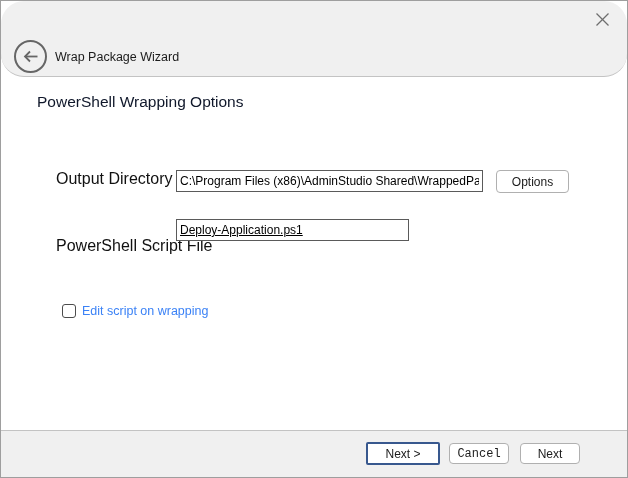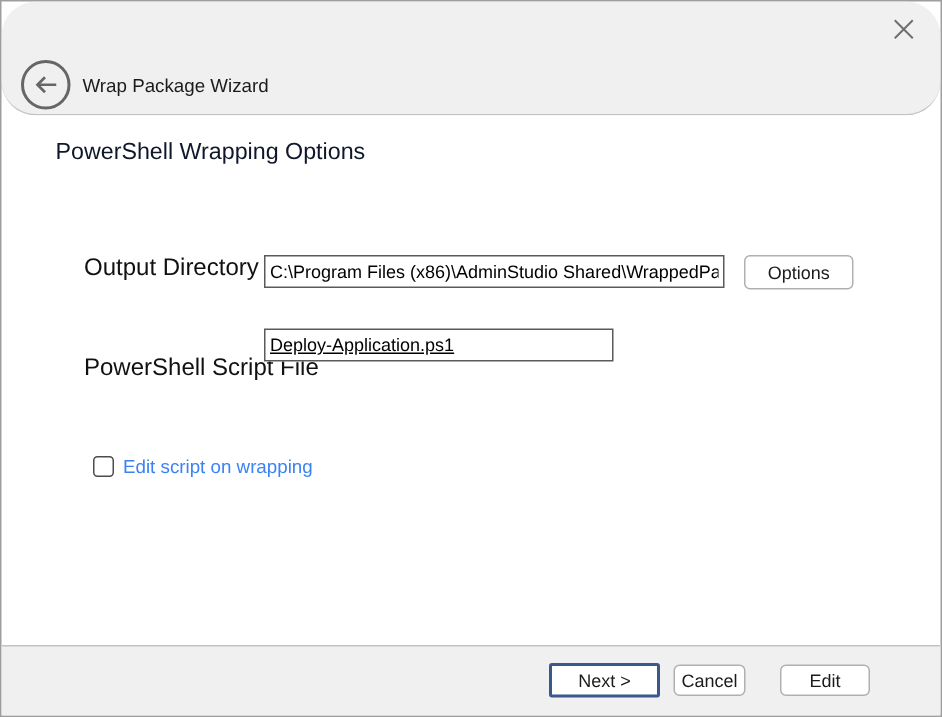--- a/index.html
+++ b/index.html
@@ -101,21 +101,21 @@
   .chrome-footer {
     position: absolute; left: 0; right: 0; bottom: 0;
     height: 47px;
     background: #f0f0f0;
     border-top: 1px solid #c3c3c3;
   }
   .btn-next {
     left: 365px; top: 441px; width: 74px; height: 23px;
     border: 2px solid #38588e; border-radius: 2px; text-align: center;
   }
-  .btn-cancel { left: 448px; top: 442px; width: 48px; height: 21px; }
+  .btn-cancel { left: 448px; top: 442px; width: 60px; height: 21px; font-family: Liberation Mono, monospace; }
   .btn-help   { left: 519px; top: 442px; width: 60px; height: 21px; }
 </style>
 </head>
 <body>
 
 <div class="dialog">
 
   <div class="chrome-header">
     <button class="close-btn" title="">
       <span style="display:flex">
@@ -144,15 +144,15 @@
 
   <label class="field-label lbl-script">PowerShell Script File</label>
   <input class="text-input in-script" type="text" value="Deploy-Application.ps1" style="">
 
   <span class="checkbox" role="checkbox" aria-checked="false"></span>
   <span class="checkbox-label">Edit script on wrapping</span>
 
   <div class="chrome-footer"></div>
   <button class="btn btn-next">Next &gt;</button>
   <button class="btn btn-cancel">Cancel</button>
-  <button class="btn btn-help">Edit</button>
+  <button class="btn btn-help">Next</button>
 
 </div>
 
 </body></html>

